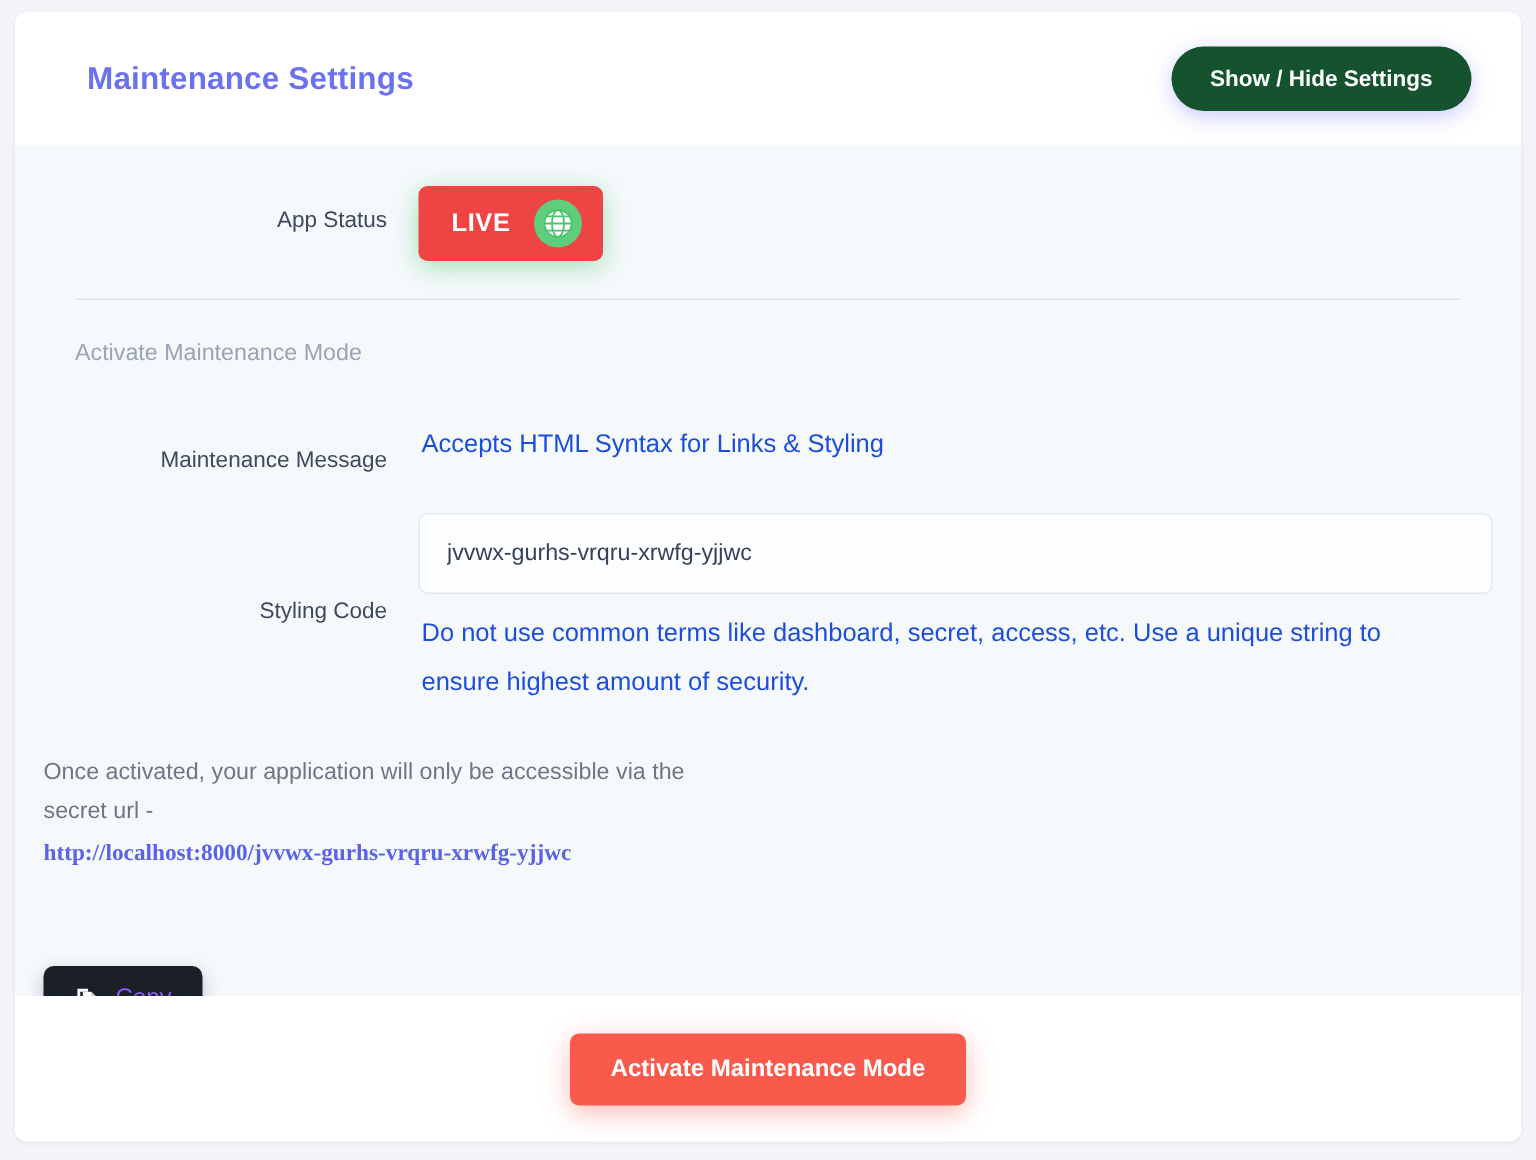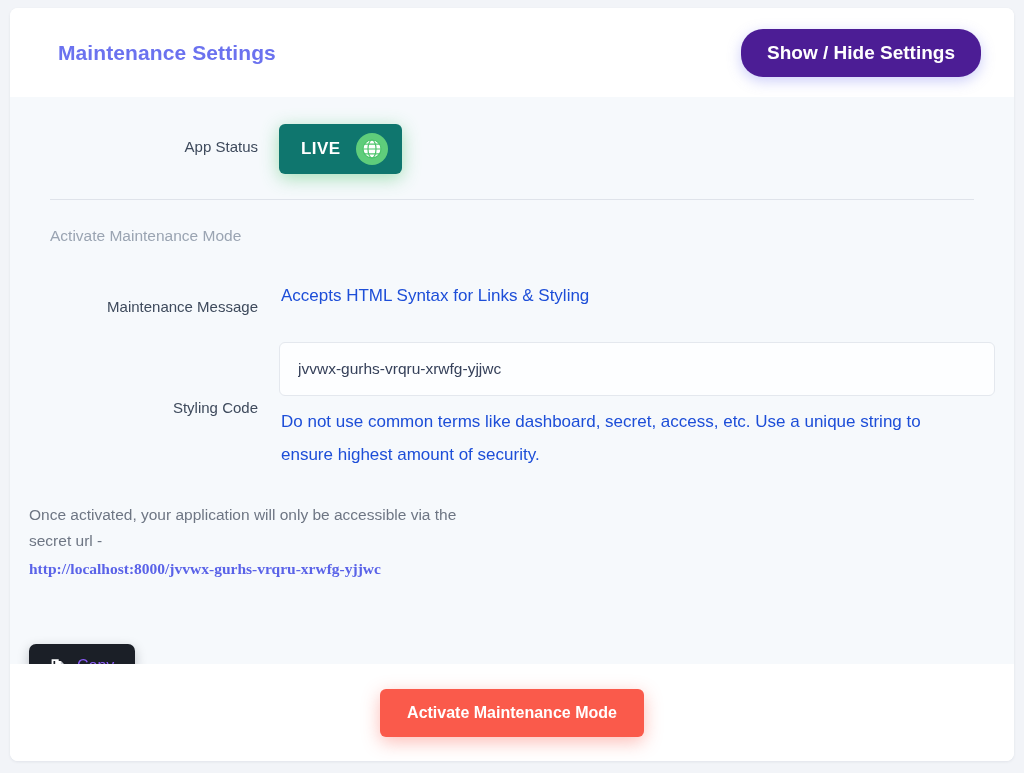--- a/index.html
+++ b/index.html
@@ -41,25 +41,25 @@
     padding: 0 33px 0 48px;
     flex: 0 0 auto;
   }
   .card-title {
     font-size: 21px;
     font-weight: bold;
     color: #6b72ef;
     letter-spacing: 0.1px;
   }
   .btn-showhide {
-    background: #4c1d95;
+    background: #14532d;
     color: #ffffff;
     border: none;
     border-radius: 22px;
-    font-size: 19px;
+    font-size: 15px;
     font-weight: bold;
     font-family: "Liberation Sans", sans-serif;
     padding: 13px 26px;
     cursor: pointer;
     box-shadow: 0 4px 14px rgba(108,114,239,0.35);
   }
 
   
   .card-body {
     flex: 1 1 auto;
@@ -88,21 +88,21 @@
 
   
   .status-row {
     padding-top: 27px;
   }
   .status-row .row-label { padding-top: 13px; }
   .badge-live {
     display: inline-flex;
     align-items: center;
     gap: 16px;
-    background: #0f766e;
+    background: #ef4444;
     border-radius: 6px;
     padding: 9px 14px 9px 22px;
     box-shadow: 0 4px 18px rgba(62,193,95,0.45);
     cursor: pointer;
     border: none;
   }
   .badge-live-text {
     color: #ffffff;
     font-size: 17px;
     font-weight: bold;

